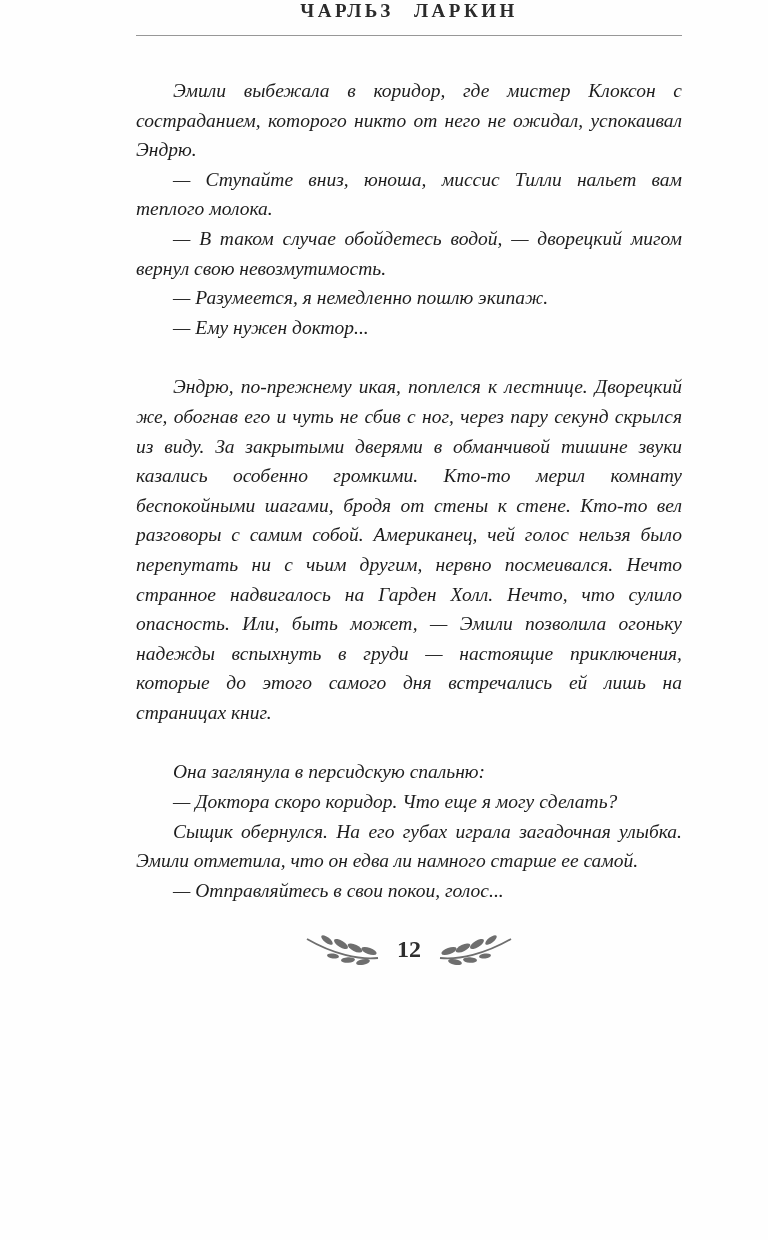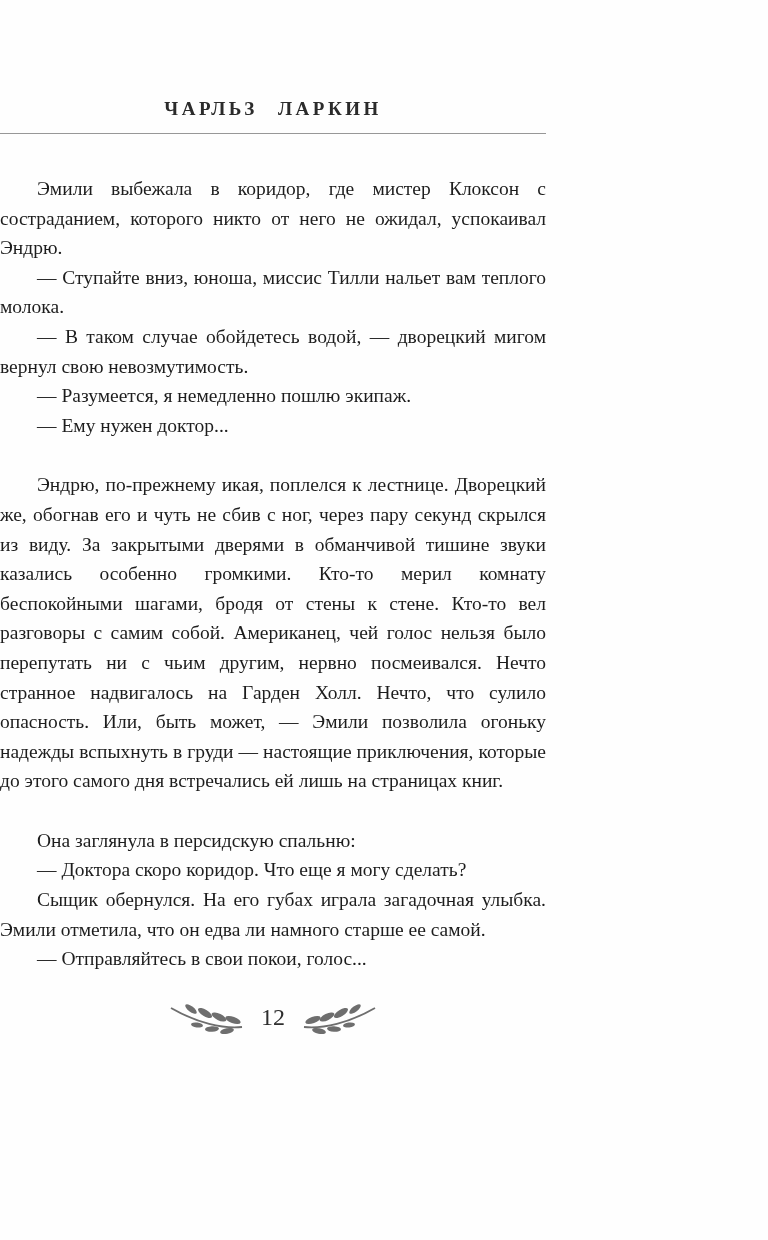--- a/index.html
+++ b/index.html
@@ -8,21 +8,21 @@
     height: 1240px;
     background: #fefefe;
     overflow: hidden;
   }
   body {
     font-family: "Liberation Serif", serif;
     color: #1d1d1d;
   }
   .page {
     width: 546px;
-    padding-top: 98px;
+    margin-left: 136px;
     height: 100%;
   }
   .header-title {
     text-align: center;
     font-size: 19px;
     font-weight: 700;
     letter-spacing: 3.5px;
     word-spacing: 12px;
     color: #2b2b2b;
   }
@@ -32,34 +32,35 @@
     margin-top: 13px;
   }
   .body-text {
     margin-top: 40px;
     font-size: 19.5px;
     line-height: 29.6px;
     text-align: justify;
   }
   .body-text p {
     text-indent: 37px;
+    font-style: italic;
   }
   .section-gap {
     margin-top: 30px;
   }
   .footer {
     margin-top: 26px;
     display: flex;
     align-items: center;
     justify-content: center;
     gap: 16px;
   }
   .page-number {
     font-size: 24px;
-    font-weight: 400;
+    font-weight: 700;
     color: #2e2e2e;
   }
   .ornament svg { display: block; }
   .ornament.left svg { transform: scaleX(-1); }
 </style>
 </head>
 <body>
 
 <div class="page">
 

